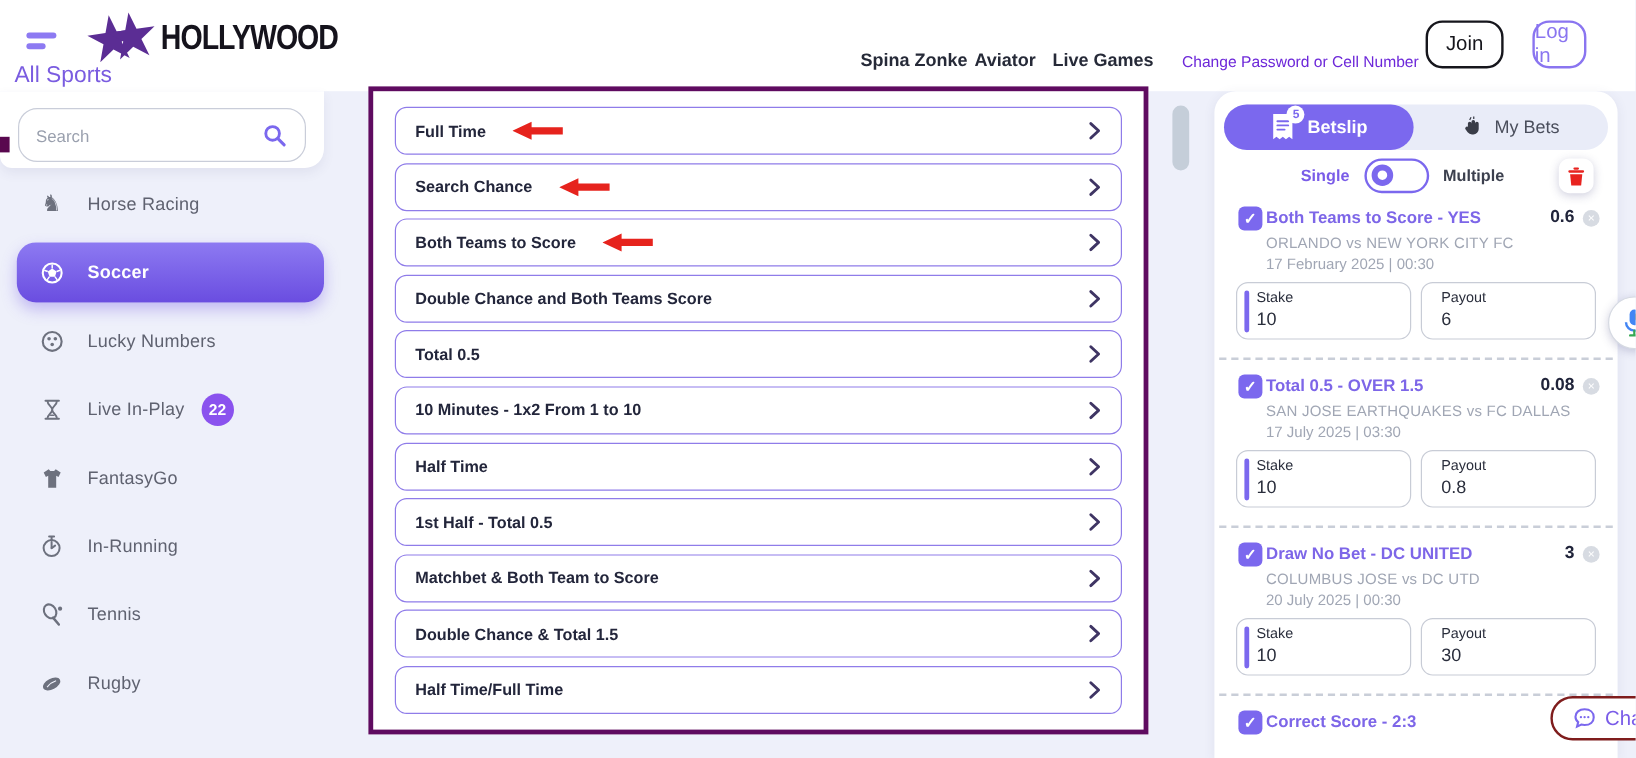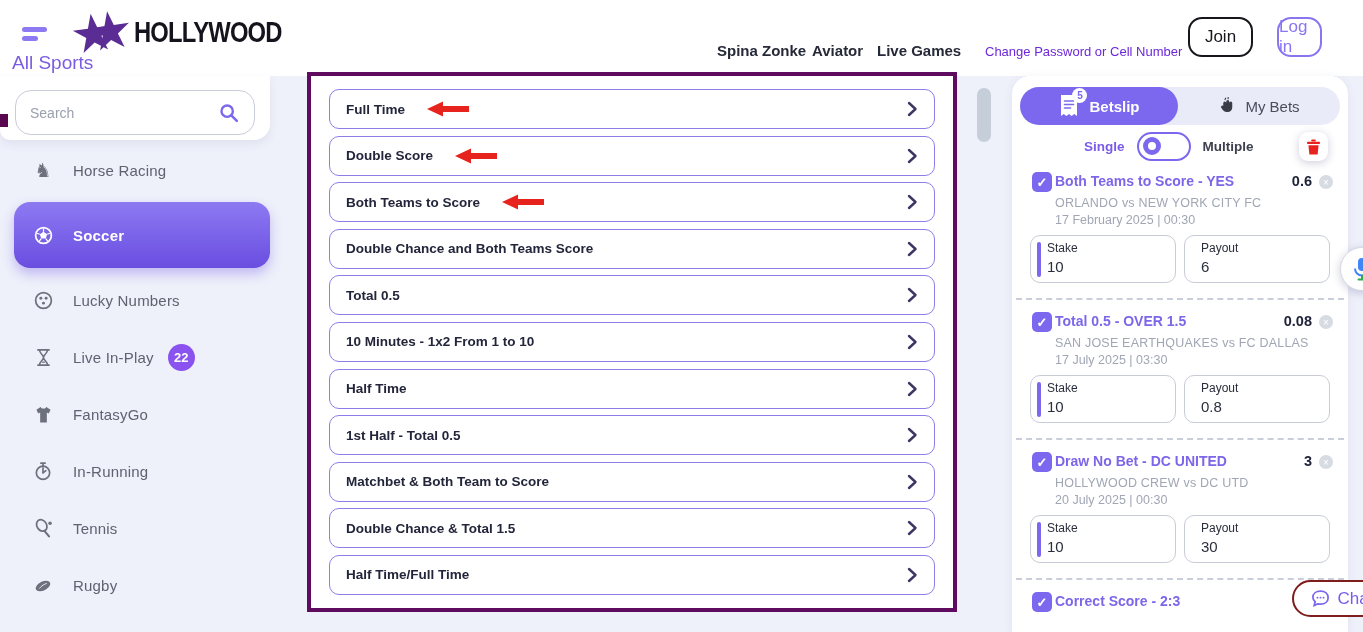--- a/index.html
+++ b/index.html
@@ -32,21 +32,21 @@
 
   
   .search-card{left:0; top:76px; width:270px; height:64px; background:#fff; border-radius:0 0 16px 10px; box-shadow:0 4px 10px rgba(60,60,120,.08);}
   .search-box{left:15px; top:90px; width:240px; height:45px; background:#fff; border:1.5px solid #c9cdd9; border-radius:16px; display:flex; align-items:center; padding:0 14px; cursor:text;}
   .search-ph{flex:1; font-size:14px; color:#9aa0ae;}
   .edge-square{left:0; top:114px; width:8px; height:13px; background:#59084f;}
   .sidebar{left:0; top:142px; width:270px; display:flex; flex-direction:column;}
   .sb-item{height:57px; display:flex; align-items:center; padding-left:30px; color:#5f6270; cursor:pointer;}
   .sb-item .icn{width:26px; color:var(--icon-gray);}
   .sb-label{font-size:15px; margin-left:17px; letter-spacing:.2px;}
-  .sb-item.active{height:66px; margin:3px 0 4px 14px; width:256px; padding-left:16px; border-radius:16px;
+  .sb-item.active{height:50px; margin:3px 0 4px 14px; width:256px; padding-left:16px; border-radius:16px;
      background:linear-gradient(180deg,#8d7af2,#6a4de0); box-shadow:0 6px 12px rgba(110,80,230,.35);}
   .sb-item.active .icn{color:#fff;}
   .sb-item.active .sb-label{color:#fff; font-weight:700;}
   .sb-badge{margin-left:14px; width:27px; height:27px; border-radius:50%; background:#8a52ee; color:#fff; font-size:13px; font-weight:700; display:flex; align-items:center; justify-content:center;}
   .glyph-icon{font-family:"DejaVu Sans",sans-serif; font-size:19px; line-height:1;}
 
   
   .markets{left:307px; top:72px; width:650px; height:540px; background:#fff; border:4px solid var(--panel-border); padding:13px 18px; display:flex; flex-direction:column; justify-content:space-between;}
   .market-row{height:40px; border:1.6px solid #8f7ce9; border-radius:10px; background:#fff; display:flex; align-items:center; padding:0 16px; cursor:pointer;}
   .market-label{font-size:13.5px; font-weight:700; color:#23263b;}
@@ -206,21 +206,21 @@
           <path d="M0 8L16 0.5v4.5h26v6H16v4.5z" fill="#e6231d"></path>
         </svg>
       </span>
       <span class="icn market-chev">
         <svg width="11" height="16" viewBox="0 0 11 16">
           <path d="M2 2l6.5 6L2 14" fill="none" stroke="currentColor" stroke-width="2.4" stroke-linecap="round" stroke-linejoin="round"></path>
         </svg>
       </span>
     </div>
     <div class="market-row">
-      <span class="market-label">Double Score</span>
+      <span class="market-label">Search Chance</span>
       <span class="icn market-arrow">
         <svg width="44" height="16" viewBox="0 0 44 16">
           <path d="M0 8L16 0.5v4.5h26v6H16v4.5z" fill="#e6231d"></path>
         </svg>
       </span>
       <span class="icn market-chev">
         <svg width="11" height="16" viewBox="0 0 11 16">
           <path d="M2 2l6.5 6L2 14" fill="none" stroke="currentColor" stroke-width="2.4" stroke-linecap="round" stroke-linejoin="round"></path>
         </svg>
       </span>
@@ -386,21 +386,21 @@
             <div class="sbox-value">0.8</div>
           </div>
         </div>
         <div class="divider"></div>
       </div>
       <div class="bet">
         <div class="bet-check">✓</div>
         <div class="bet-title">Draw No Bet - DC UNITED</div>
         <div class="bet-odds">3</div>
         <div class="bet-x">×</div>
-        <div class="bet-match">HOLLYWOOD CREW vs DC UTD</div>
+        <div class="bet-match">COLUMBUS JOSE vs DC UTD</div>
         <div class="bet-date">20 July 2025 | 00:30</div>
         <div class="boxes">
           <div class="sbox">
             <span class="bar"></span>
             <div class="sbox-label">Stake</div>
             <div class="sbox-value">10</div>
           </div>
           <div class="sbox">
             <div class="sbox-label">Payout</div>
             <div class="sbox-value">30</div>

